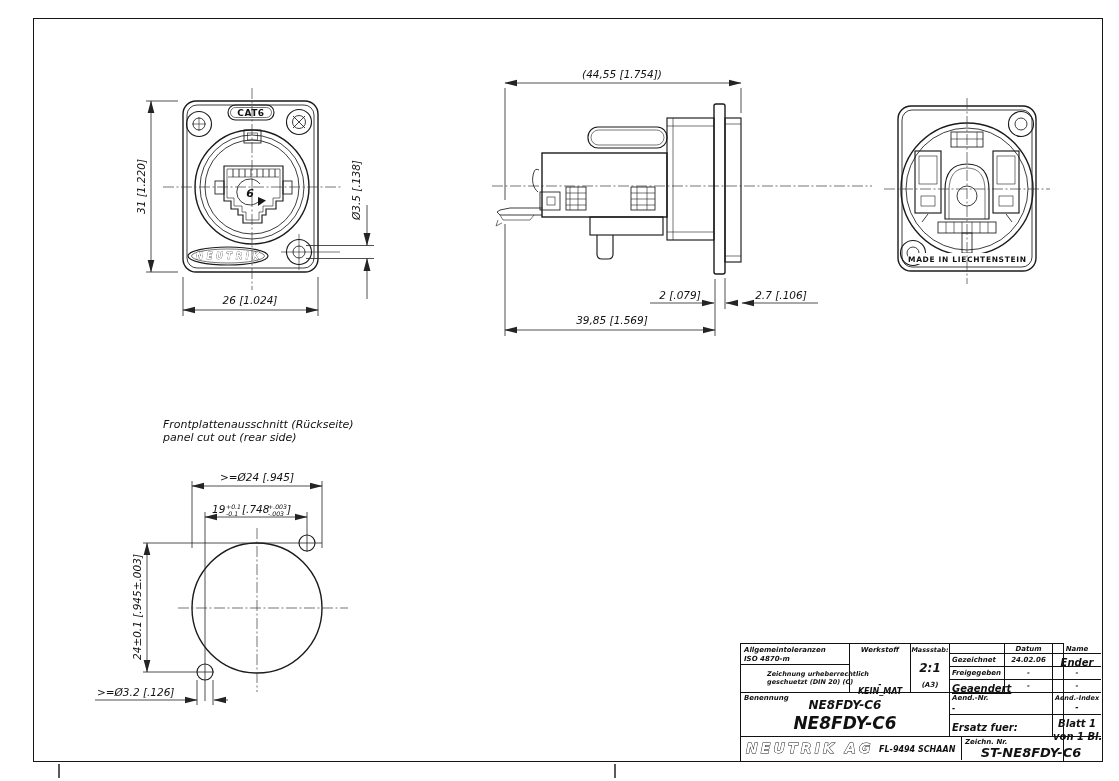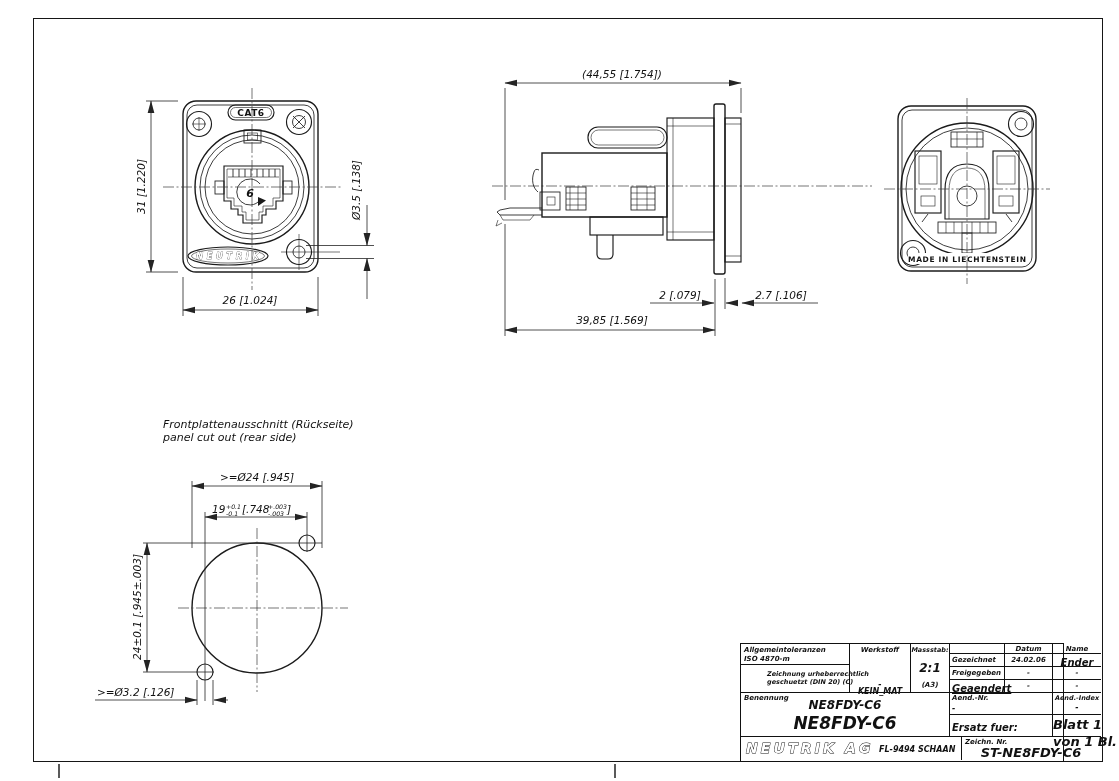--- a/index.html
+++ b/index.html
@@ -306,21 +306,21 @@
 
     <div class="tx w600" style="left:3px;top:50px;font-size:7px;">Benennung</div>
     <div class="tx w600 ctr" style="left:0;top:54px;width:208px;font-size:12px;">NE8FDY-C6</div>
     <div class="tx w600 ctr" style="left:0;top:68px;width:208px;font-size:17px;">NE8FDY-C6</div>
 
     <div class="tx w600" style="left:211px;top:50px;font-size:7px;">Aend.-Nr.</div>
     <div class="tx w600" style="left:211px;top:60px;font-size:8px;">-</div>
     <div class="tx w600 ctr" style="left:312px;top:50px;width:48px;font-size:6.5px;">Aend.-Index</div>
     <div class="tx w600 ctr" style="left:312px;top:59px;width:48px;font-size:8px;">-</div>
     <div class="tx w600" style="left:211px;top:77px;font-size:10px;">Ersatz fuer:</div>
-    <div class="tx w600 ctr" style="left:312px;top:73px;width:48px;font-size:13px;">
+    <div class="tx w600 ctr" style="left:312px;top:73px;width:48px;font-size:10px;">
       <span>Blatt 1</span><br>
       <span>von 1 Bl.</span>
     </div>
 
     <svg class="logo-svg" width="132" height="18">
       <text class="logo-text" x="1" y="13" textLength="126">NEUTRIK AG</text>
     </svg>
     <div class="tx w600" style="left:138px;top:101px;font-size:8px;">FL-9494 SCHAAN</div>
     <div class="tx w600" style="left:224px;top:94px;font-size:7px;">Zeichn. Nr.</div>
     <div class="tx w600 ctr" style="left:220px;top:101px;width:140px;font-size:13px;text-align:center;">ST-NE8FDY-C6</div>

